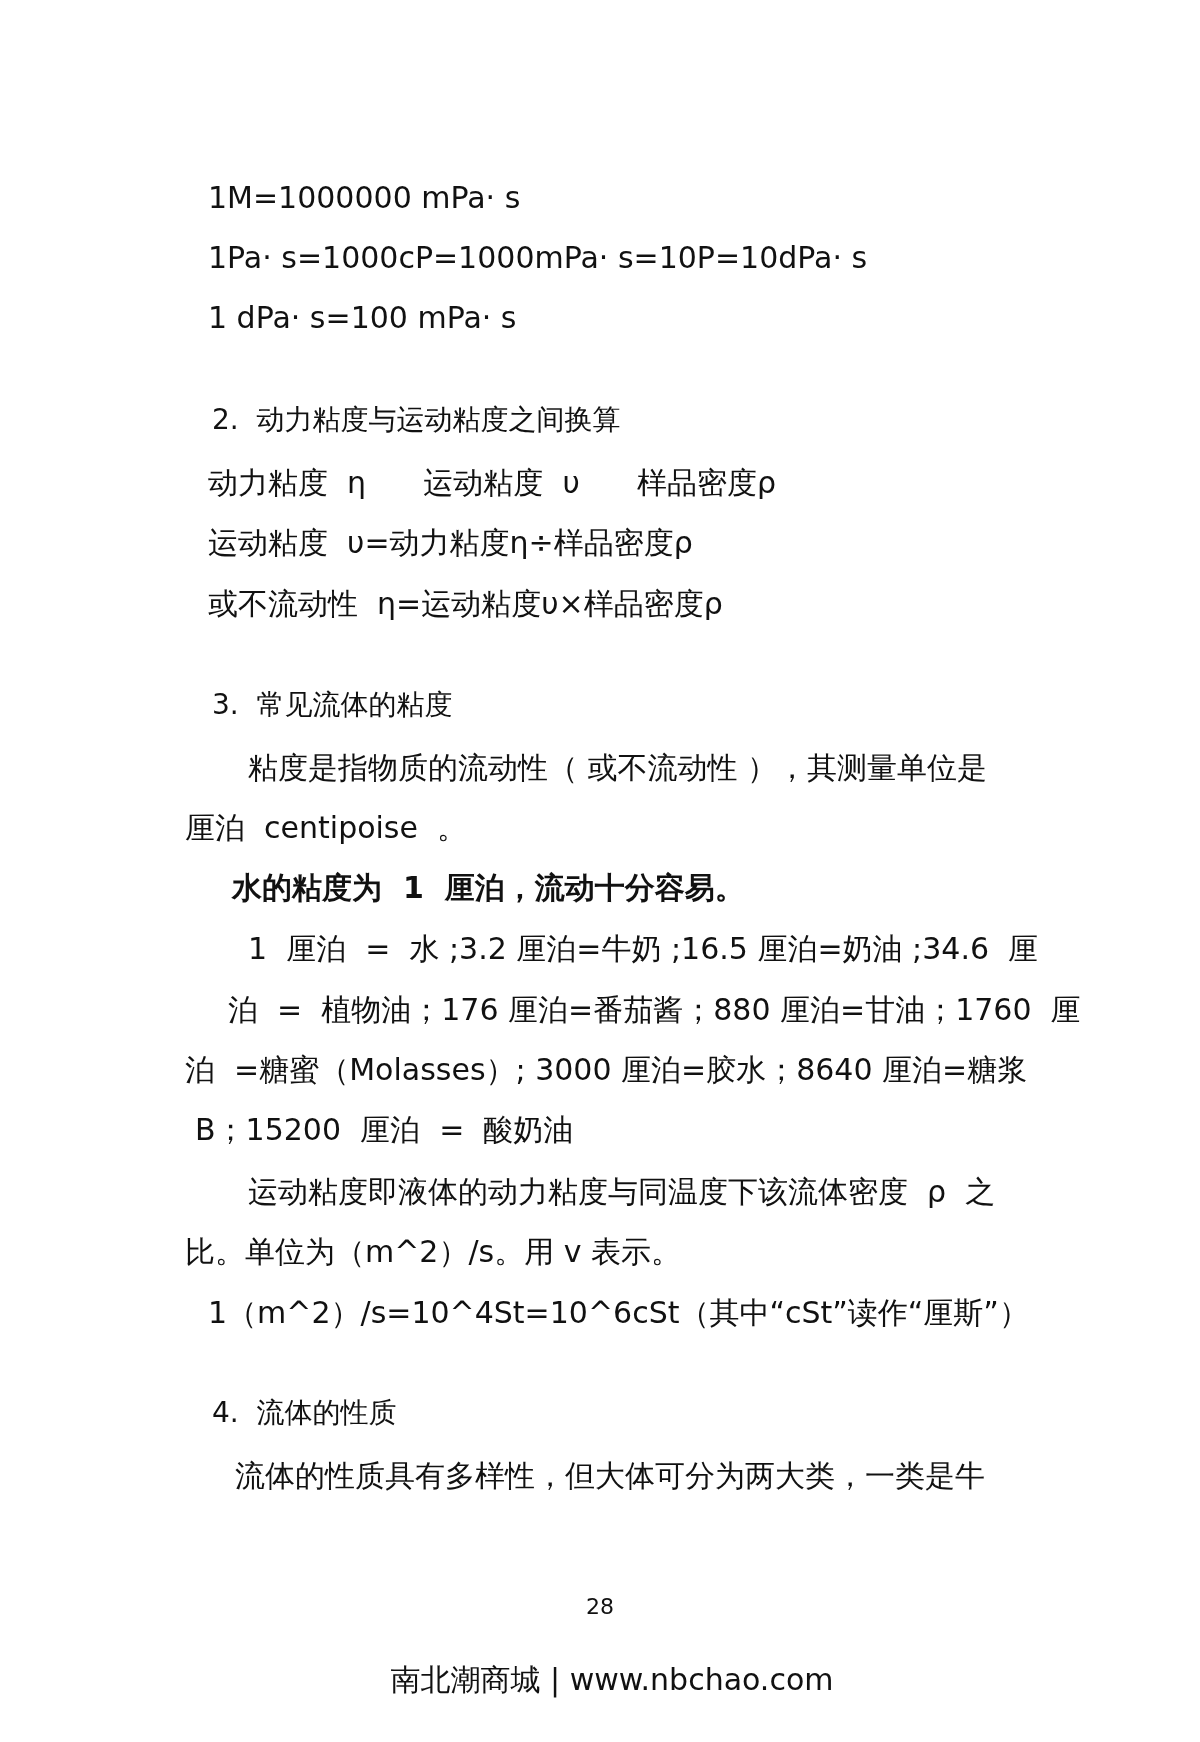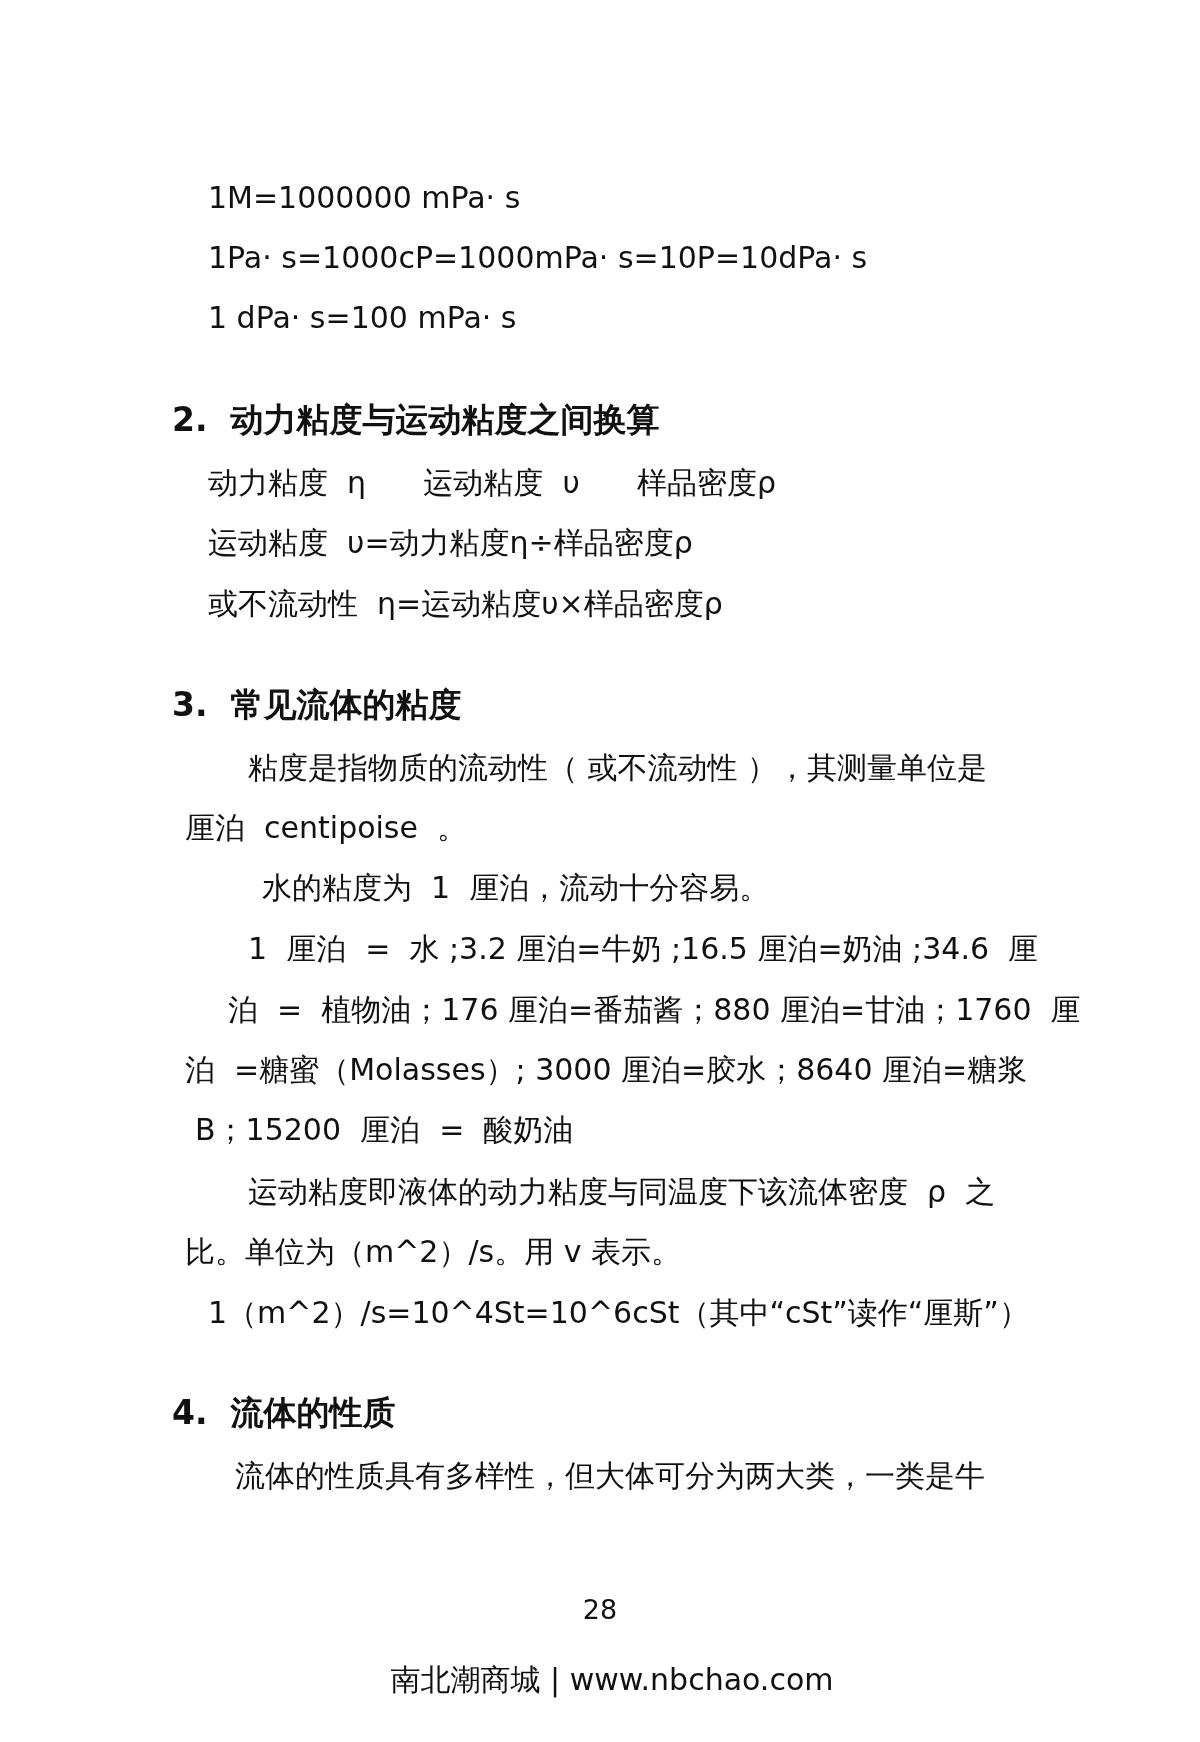--- a/index.html
+++ b/index.html
@@ -1,20 +1,20 @@
 <!DOCTYPE html>
 <html><head>
 <meta charset="utf-8">
 <style>
   html, body { margin: 0; padding: 0; background: #ffffff; }
   body { width: 1200px; height: 1742px; position: relative; overflow: hidden;
          font-family: "DejaVu Sans", "Liberation Sans", sans-serif; color: #111111; }
   .line { position: absolute; white-space: pre; font-size: 30px; line-height: 40px; }
-  .h { position: absolute; white-space: pre; font-size: 33px; line-height: 44px; font-weight: bold; }
-  .pagenum { position: absolute; width: 1200px; left: 0; text-align: center; font-size: 27px; top: 1594px; }
+  .h { position: absolute; white-space: pre; font-size: 28px; line-height: 44px; font-weight: normal; margin-left: 40px; }
+  .pagenum { position: absolute; width: 1200px; left: 0; text-align: center; font-size: 22px; top: 1594px; }
   .footer { position: absolute; width: 1200px; left: 0; text-align: center; font-size: 30px; top: 1660px; padding-left: 12px; }
 </style>
 </head>
 <body>
 
 <div>
 
   <div>
     <div class="line" style="left:208px; top:178px;">1M=1000000 mPa· s</div>
     <div class="line" style="left:208px; top:238px;">1Pa· s=1000cP=1000mPa· s=10P=10dPa· s</div>
@@ -25,21 +25,21 @@
     <div class="h" style="left:172px; top:398px;">2.  动力粘度与运动粘度之间换算</div>
     <div class="line" style="left:208px; top:463px;">动力粘度  η      运动粘度  υ      样品密度ρ</div>
     <div class="line" style="left:208px; top:523px;">运动粘度  υ=动力粘度η÷样品密度ρ</div>
     <div class="line" style="left:208px; top:584px;">或不流动性  η=运动粘度υ×样品密度ρ</div>
   </div>
 
   <div>
     <div class="h" style="left:172px; top:683px;">3.  常见流体的粘度</div>
     <div class="line" style="left:248px; top:748px;">粘度是指物质的流动性（ 或不流动性 ），其测量单位是</div>
     <div class="line" style="left:185px; top:808px;">厘泊  centipoise  。</div>
-    <div class="line" style="left:262px; top:868px;">水的粘度为  1  厘泊，流动十分容易。</div>
+    <div class="line" style="left:232px; top:868px;font-weight:bold;">水的粘度为  1  厘泊，流动十分容易。</div>
     <div class="line" style="left:248px; top:929px;">1  厘泊  =  水 ;3.2 厘泊=牛奶 ;16.5 厘泊=奶油 ;34.6  厘</div>
     <div class="line" style="left:185px; top:990px;margin-left:43px;">泊  =  植物油；176 厘泊=番茄酱；880 厘泊=甘油；1760  厘</div>
     <div class="line" style="left:185px; top:1050px;">泊  =糖蜜（Molasses）; 3000 厘泊=胶水；8640 厘泊=糖浆</div>
     <div class="line" style="left:185px; top:1110px;margin-left:10px;">B；15200  厘泊  =  酸奶油</div>
     <div class="line" style="left:248px; top:1172px;">运动粘度即液体的动力粘度与同温度下该流体密度  ρ  之</div>
     <div class="line" style="left:185px; top:1232px;">比。单位为（m^2）/s。用 v 表示。</div>
     <div class="line" style="left:208px; top:1293px;">1（m^2）/s=10^4St=10^6cSt（其中“cSt”读作“厘斯”）</div>
   </div>
 
   <div>

